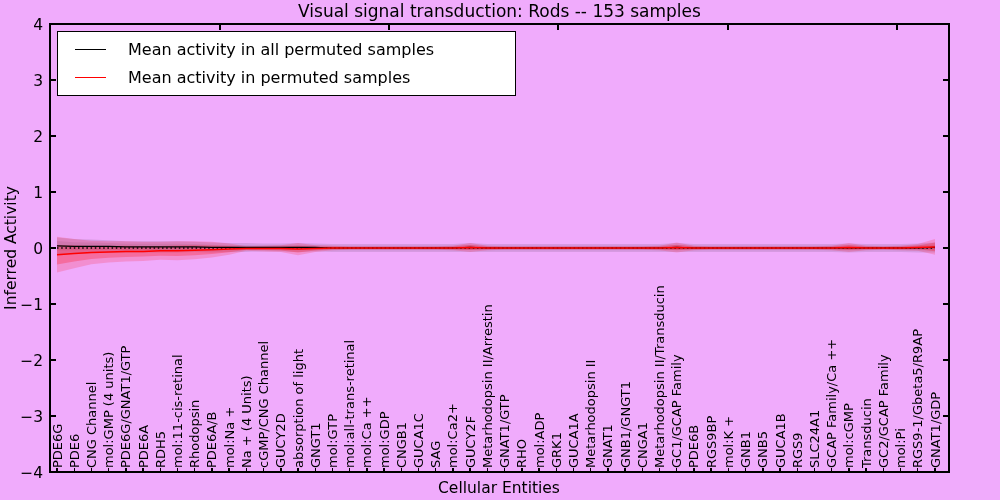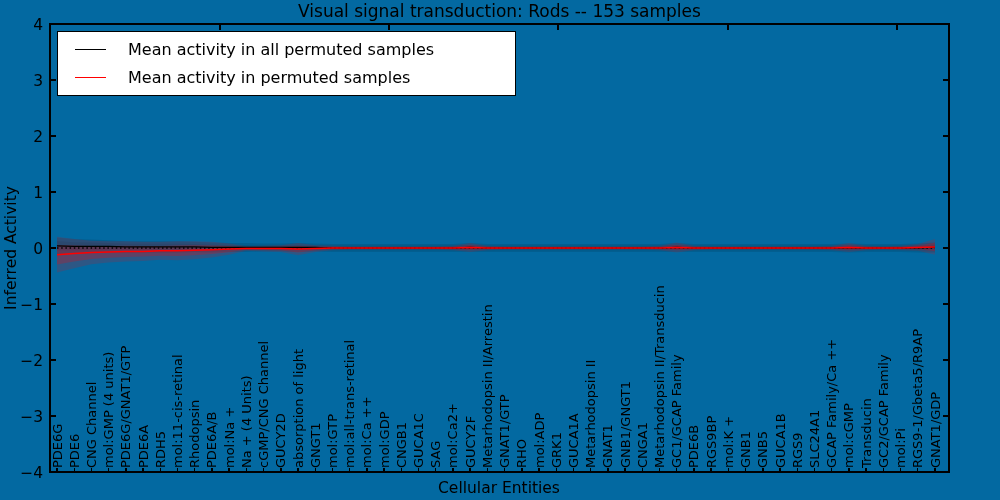--- a/index.html
+++ b/index.html
@@ -1,17 +1,17 @@
 <!DOCTYPE html>
 <html><head>
 <meta charset="utf-8">
 <style>
   html,body{margin:0;padding:0;background:#ffffff;}
   .fig{
-    position:relative;width:1000px;height:500px;background:#0369a1;overflow:hidden;
+    position:relative;width:1000px;height:500px;background:#f0abfc;overflow:hidden;
     font-family:"DejaVu Sans","Liberation Sans",sans-serif;color:#000;
   }
   .chart-title{
     position:absolute;top:1px;left:50px;width:899px;text-align:center;
     font-size:17px;white-space:nowrap;
   }
   .legend{
     position:absolute;left:57px;top:31px;width:459px;height:65px;
     border:1.4px solid #000;background:#fff;box-sizing:border-box;
     display:flex;flex-direction:column;justify-content:space-evenly;

